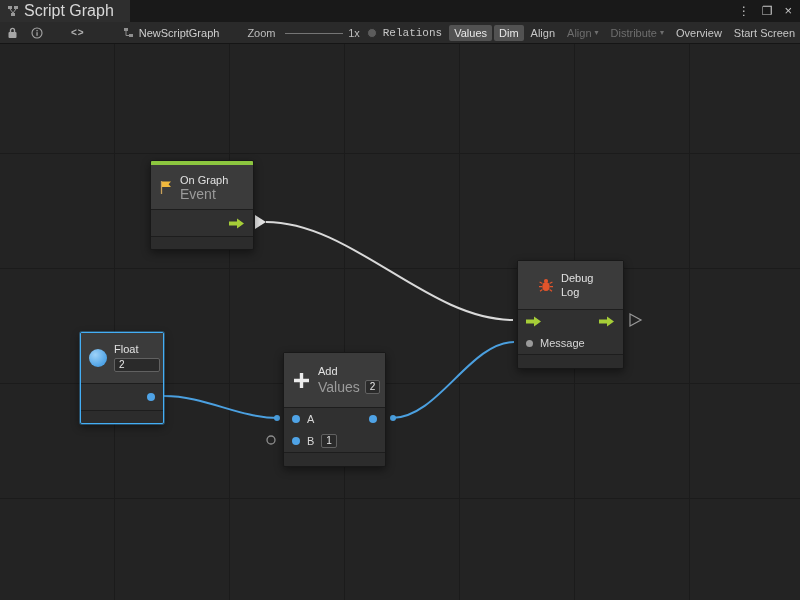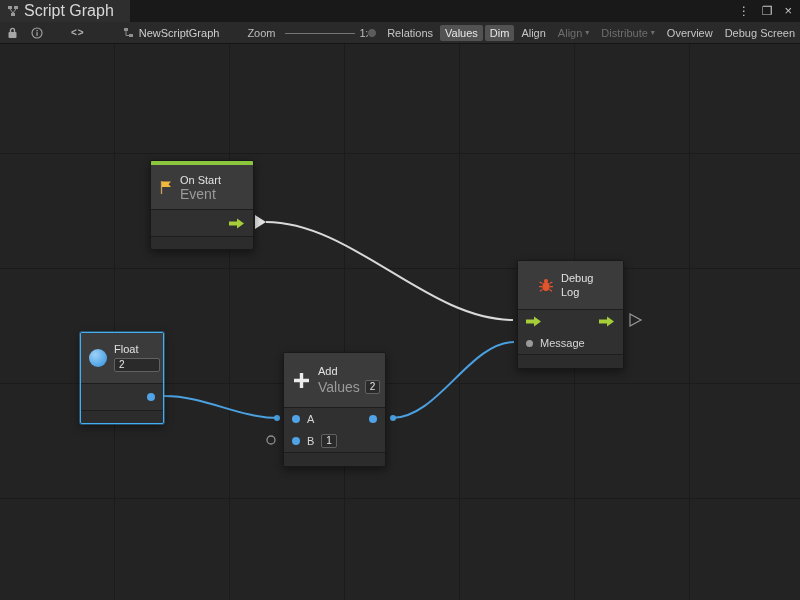--- a/index.html
+++ b/index.html
@@ -27,21 +27,21 @@
   .t-graphicon{margin-left:38px;}
   .t-name{margin-left:5px;color:#cfcfcf;}
   .t-zoomlabel{margin-left:28px;color:#bdbdbd;}
   .t-slider{margin-left:9px;width:92px;height:12px;position:relative;}
   .t-slider .track{position:absolute;top:6px;left:0;width:100%;height:1px;background:#757575;}
   .t-slider .knob{position:absolute;top:1px;left:82px;width:10px;height:10px;border-radius:50%;
                   background:#5c5c5c;border:1px solid #2a2a2a;box-sizing:border-box;}
   .t-zoomvalue{margin-left:5px;color:#bdbdbd;}
   .tb-btn{padding:2px 5px;margin-left:2px;border-radius:2px;color:#c6c6c6;cursor:default;
           display:inline-flex;align-items:center;}
-  .tb-btn.first{margin-left:11px;}
+  .tb-btn.first{margin-left:18px;font-family:Liberation Mono, monospace;}
   .tb-btn.on{background:#525252;color:#e8e8e8;}
   .tb-btn.dis{color:#6e6e6e;}
   .caret{font-size:8px;margin-left:3px;}
 
   
   .canvas{position:absolute;top:44px;left:0;width:800px;height:556px;background-color:#232323;
     background-image:
       linear-gradient(to right,#1b1b1b 1px,transparent 1px),
       linear-gradient(to bottom,#1b1b1b 1px,transparent 1px);
     background-size:115px 115px;background-position:114px 109px;}
@@ -136,21 +136,21 @@
     <span class="tb-btn">Align</span>
     <span class="tb-btn dis">
       <span>Align</span>
       <span class="caret">▾</span>
     </span>
     <span class="tb-btn dis">
       <span>Distribute</span>
       <span class="caret">▾</span>
     </span>
     <span class="tb-btn">Overview</span>
-    <span class="tb-btn">Debug Screen</span>
+    <span class="tb-btn">Start Screen</span>
   </div>
 
   <div class="canvas">
 
     <svg class="wires" width="800" height="556" viewBox="0 0 800 556">
       <path class="wire flow" d="M266,178 C352,178 428,276 513,276"></path>
       <polygon class="tri-filled" points="255,171 266,178 255,185"></polygon>
       <path class="wire value" d="M164,352 C206,352 238,374 279,374"></path>
       <circle class="cap" cx="277" cy="374" r="3"></circle>
       <path class="wire value" d="M392,374 C438,374 470,298 514,298"></path>
@@ -162,21 +162,21 @@
     <div class="node" style="left:150px;top:116px;width:104px;">
       <div class="n-accent"></div>
       <div class="n-header" style="height:44px;">
         <span class="t-ic">
           <svg width="14" height="15" viewBox="0 0 14 15">
               <path d="M2.5 1 V14" stroke="#caa25a" stroke-width="1.3"></path>
               <path d="M3 1.5 H12 L9.6 4.3 12 7.1 H3 z" fill="#f2b93c"></path>
             </svg>
         </span>
         <div class="n-col">
-          <span class="n-title">On Start</span>
+          <span class="n-title">On Graph</span>
           <span class="n-sub">Event</span>
         </div>
       </div>
       <div class="n-div"></div>
       <div class="n-row end" style="height:26px;">
         <span class="t-ic">
           <svg width="16" height="11" viewBox="0 0 16 11">
               <path d="M0 3.5 H8 V0.5 L15 5.5 8 10.5 V7.5 H0 z" fill="#a6ce38"></path>
             </svg>
         </span>

